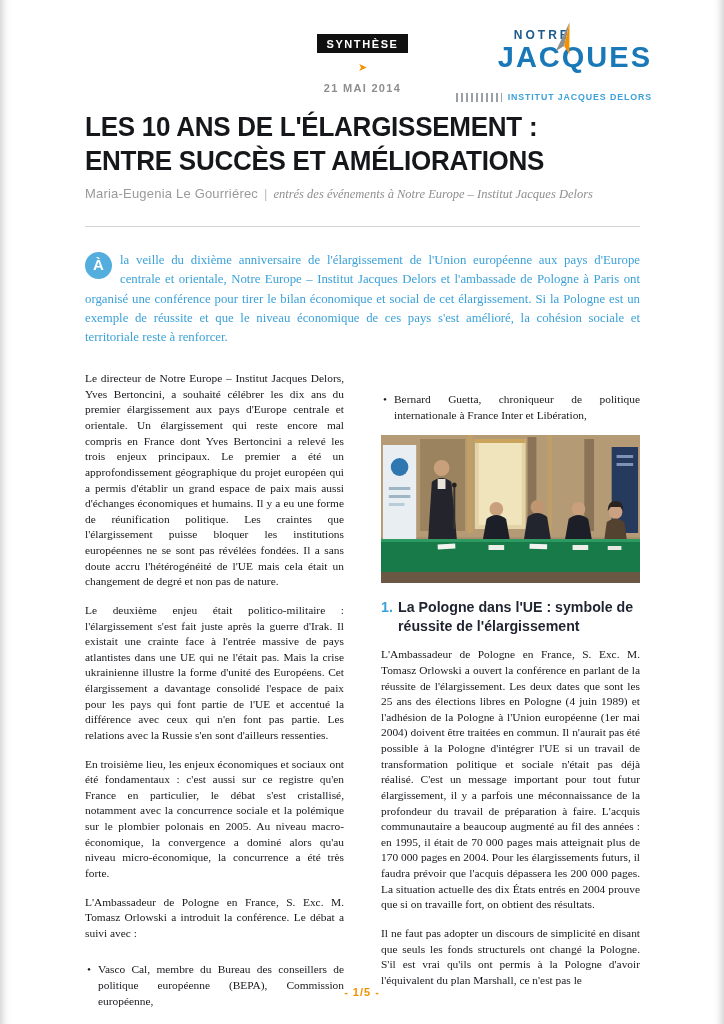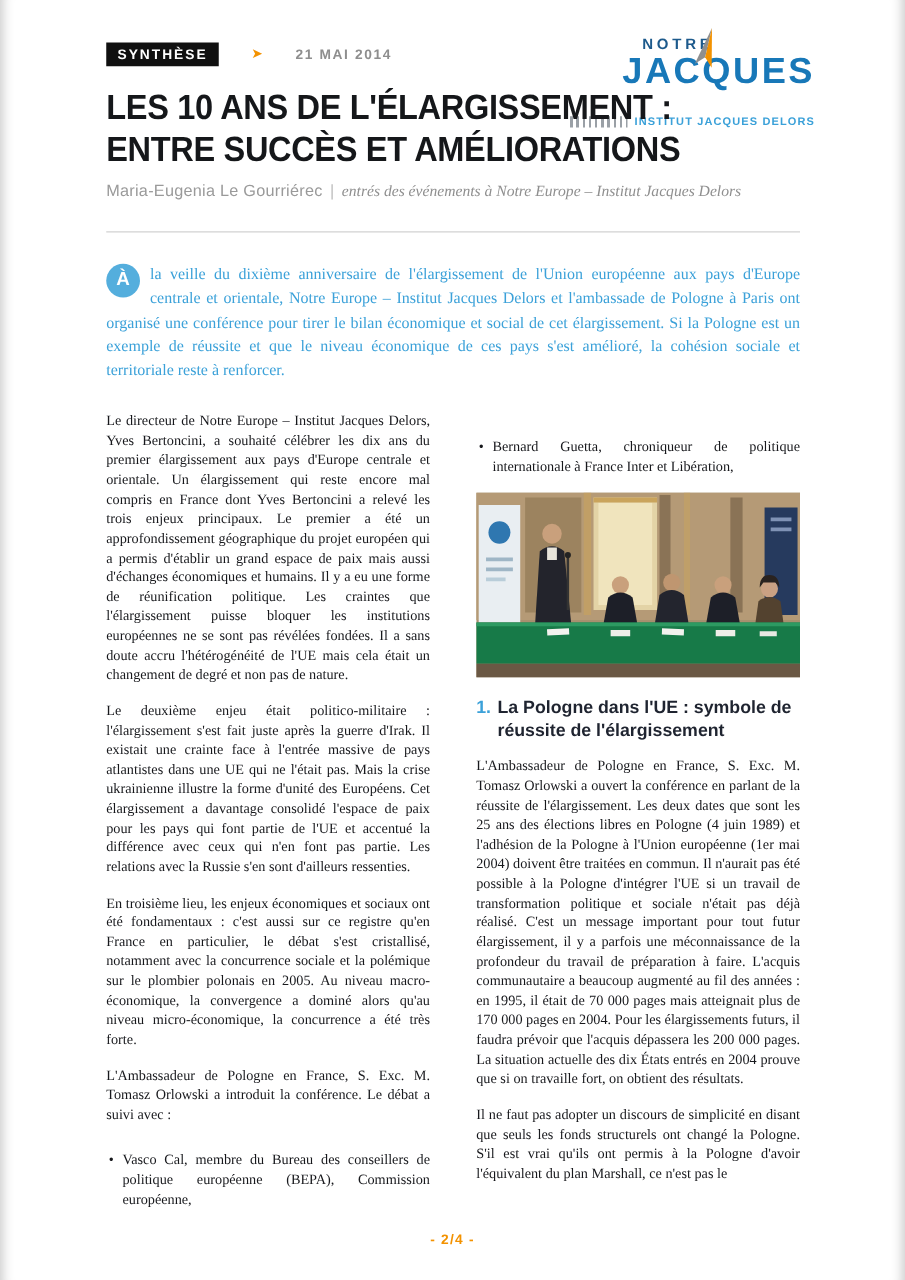--- a/index.html
+++ b/index.html
@@ -6,21 +6,21 @@
   html,body { background:#e9e9e9; }
   body { font-family:"Liberation Serif", serif; -webkit-font-smoothing:antialiased; }
 
   .sheet {
     width:724px; height:1024px; margin:0 auto; background:#ffffff;
     position:relative; padding:34px 84px 0 85px; overflow:hidden;
     box-shadow: inset 11px 0 9px -9px rgba(0,0,0,.22), inset -11px 0 9px -9px rgba(0,0,0,.22);
   }
 
   
-  .topline { display:flex; align-items:center; gap:26px; font-family:"Liberation Sans", sans-serif; }
+  .topline { display:flex; align-items:center; gap:9px; font-family:"Liberation Sans", sans-serif;flex-direction:column; }
   .badge { background:#101010; color:#ffffff; font-size:11px; font-weight:bold; letter-spacing:1.6px; padding:4px 9px 3px; }
   .flag-icon { color:#f39200; font-size:11px; line-height:1; }
   .date { color:#8e8e8e; font-weight:bold; font-size:11px; letter-spacing:1.3px; }
 
   
   .logo { position:absolute; top:28px; right:72px; display:flex; flex-direction:column; align-items:flex-end; font-family:"Liberation Sans", sans-serif; }
   .logo-top { position:relative; }
   .logo-notre { display:block; color:#1d5a8c; font-weight:bold; font-size:12px; letter-spacing:3px; margin-left:16px; }
   .logo-europe { display:block; color:#1878b8; font-weight:bold; font-size:29px; letter-spacing:2px; line-height:1.05; }
   .logo-dart { position:absolute; width:19px; height:42px; top:-9px; left:58px; transform:rotate(13deg); }
@@ -169,15 +169,15 @@
         <span class="num">1.</span>
         <span class="stitle">La Pologne dans l'UE : symbole de réussite de l'élargissement</span>
       </h2>
 
       <p>L'Ambassadeur de Pologne en France, S. Exc. M. Tomasz Orlowski a ouvert la conférence en parlant de la réussite de l'élargissement. Les deux dates que sont les 25 ans des élections libres en Pologne (4 juin 1989) et l'adhésion de la Pologne à l'Union européenne (1er mai 2004) doivent être traitées en commun. Il n'aurait pas été possible à la Pologne d'intégrer l'UE si un travail de transformation politique et sociale n'était pas déjà réalisé. C'est un message important pour tout futur élargissement, il y a parfois une méconnaissance de la profondeur du travail de préparation à faire. L'acquis communautaire a beaucoup augmenté au fil des années : en 1995, il était de 70 000 pages mais atteignait plus de 170 000 pages en 2004. Pour les élargissements futurs, il faudra prévoir que l'acquis dépassera les 200 000 pages. La situation actuelle des dix États entrés en 2004 prouve que si on travaille fort, on obtient des résultats.</p>
       <p>Il ne faut pas adopter un discours de simplicité en disant que seuls les fonds structurels ont changé la Pologne. S'il est vrai qu'ils ont permis à la Pologne d'avoir l'équivalent du plan Marshall, ce n'est pas le</p>
     </div>
 
   </div>
 
-  <div class="footer">- 2/4 -</div>
+  <div class="footer">- 1/5 -</div>
 
 </div>
 
 </body></html>

